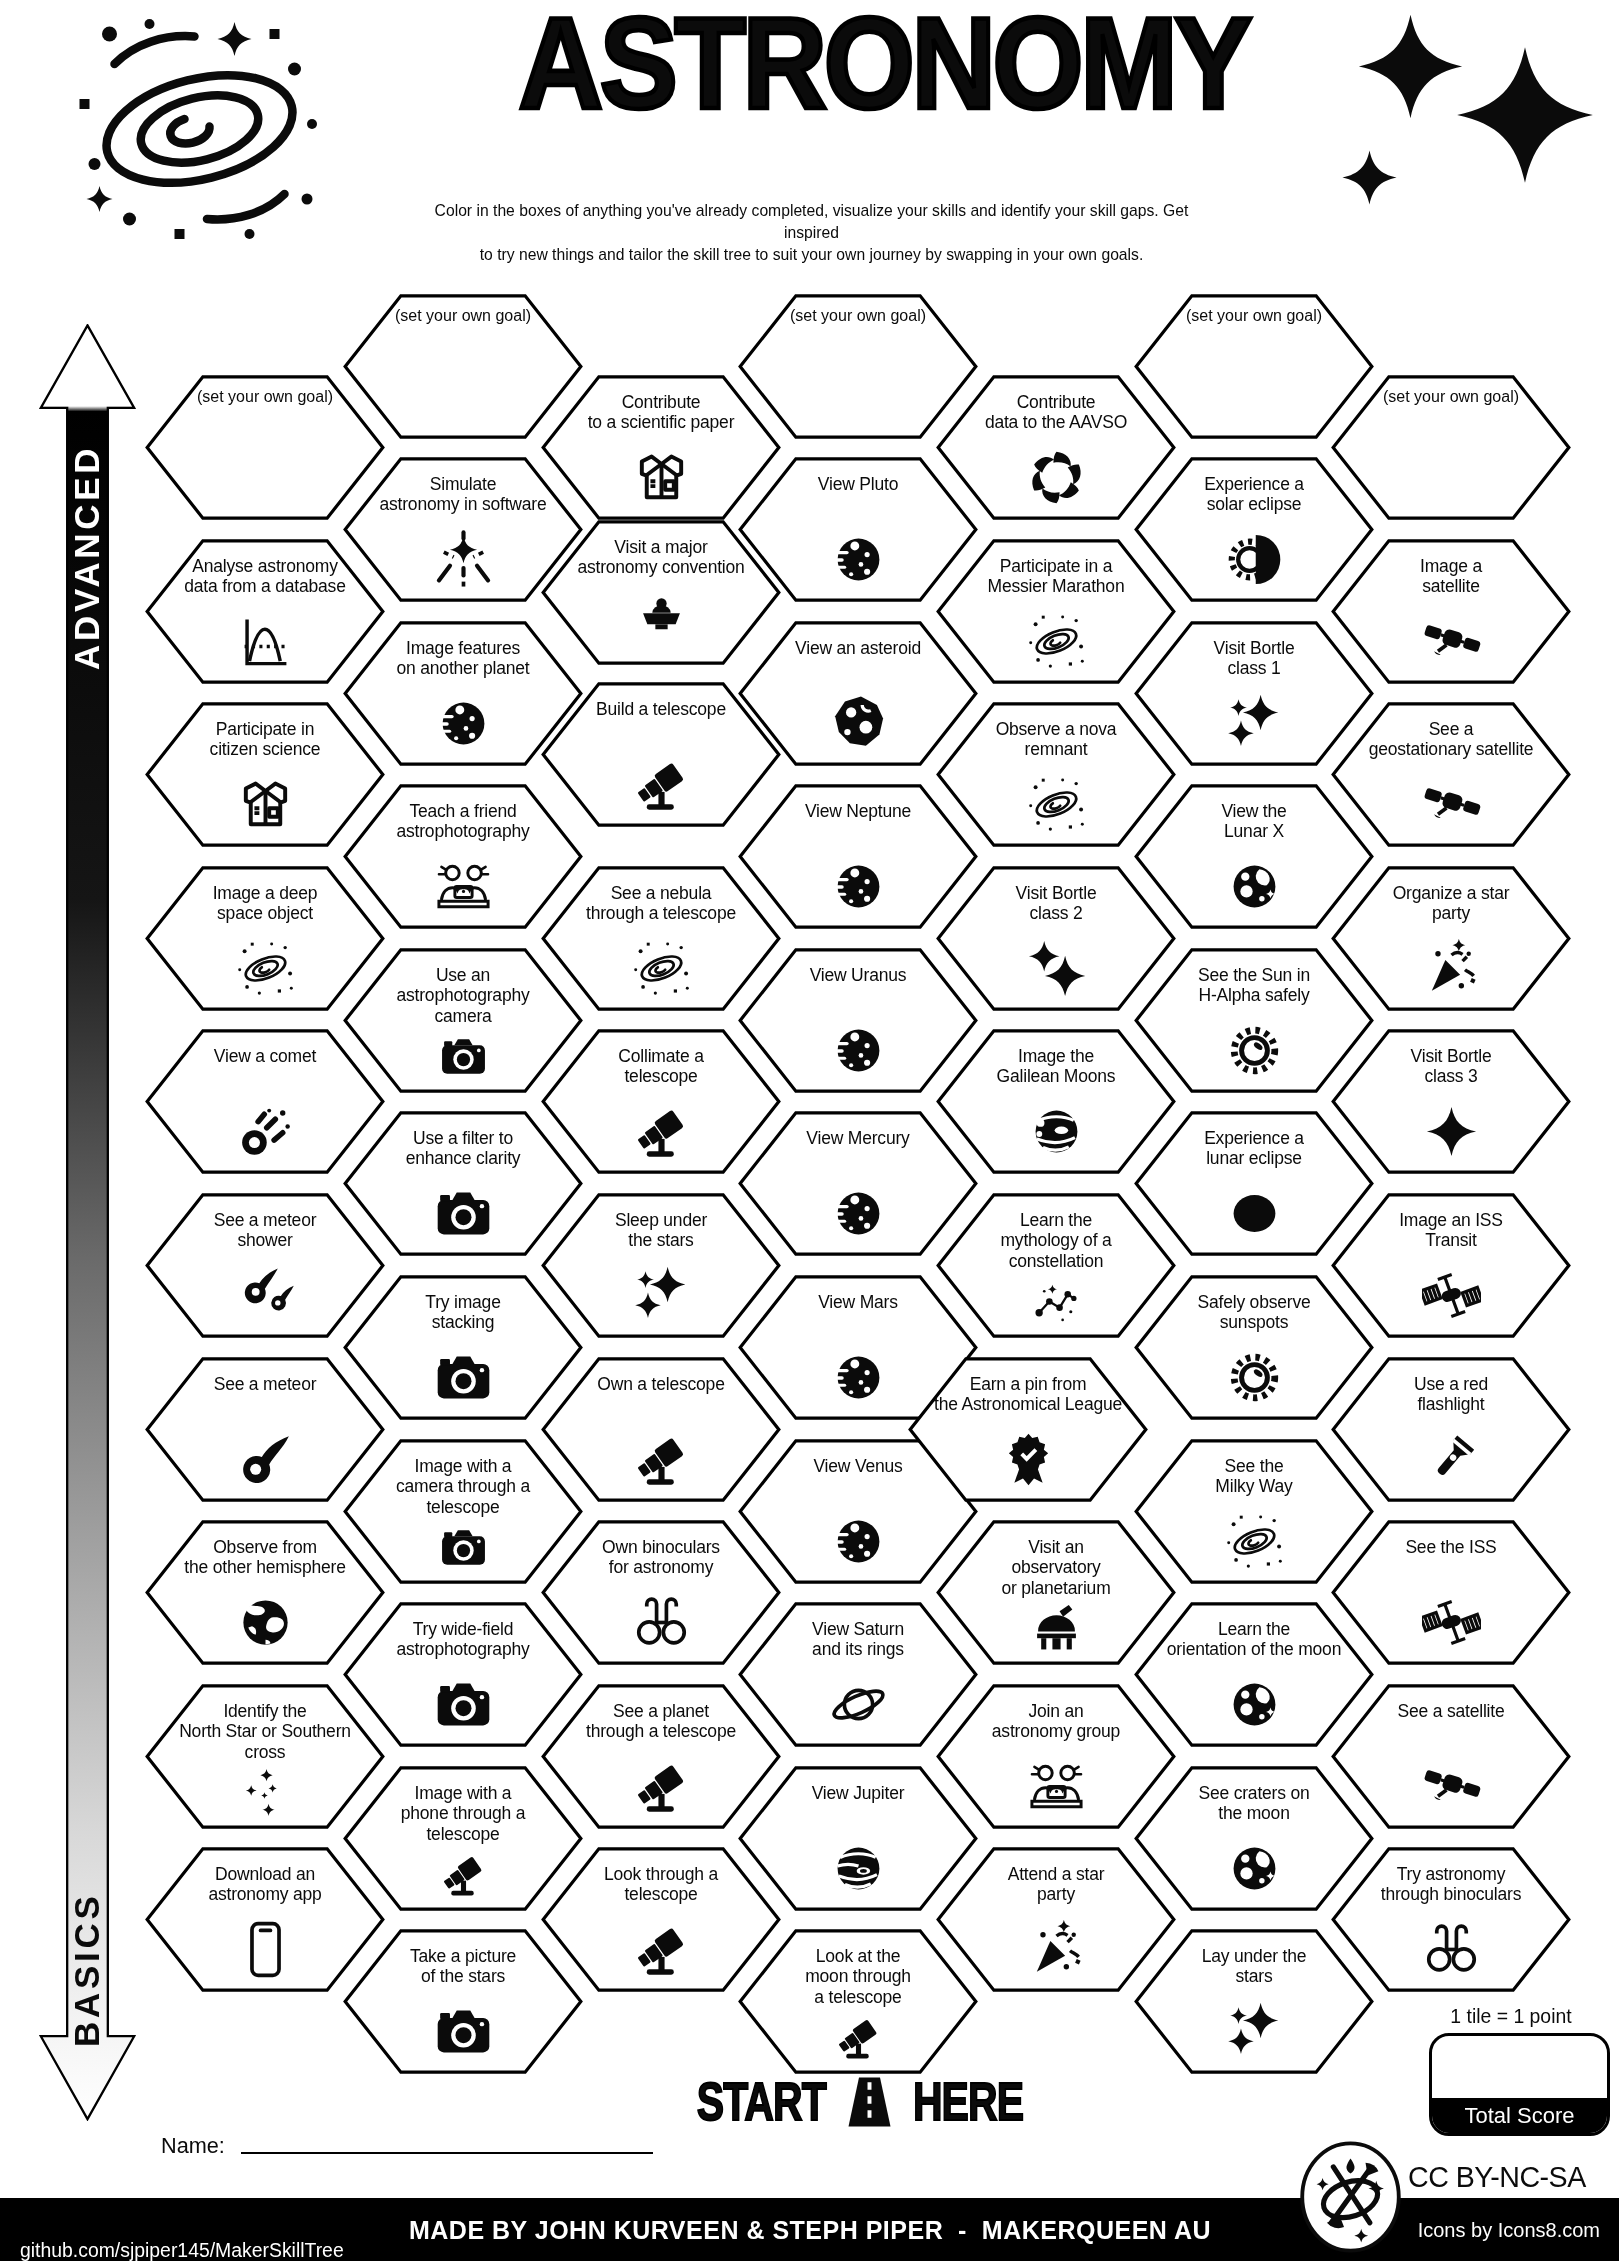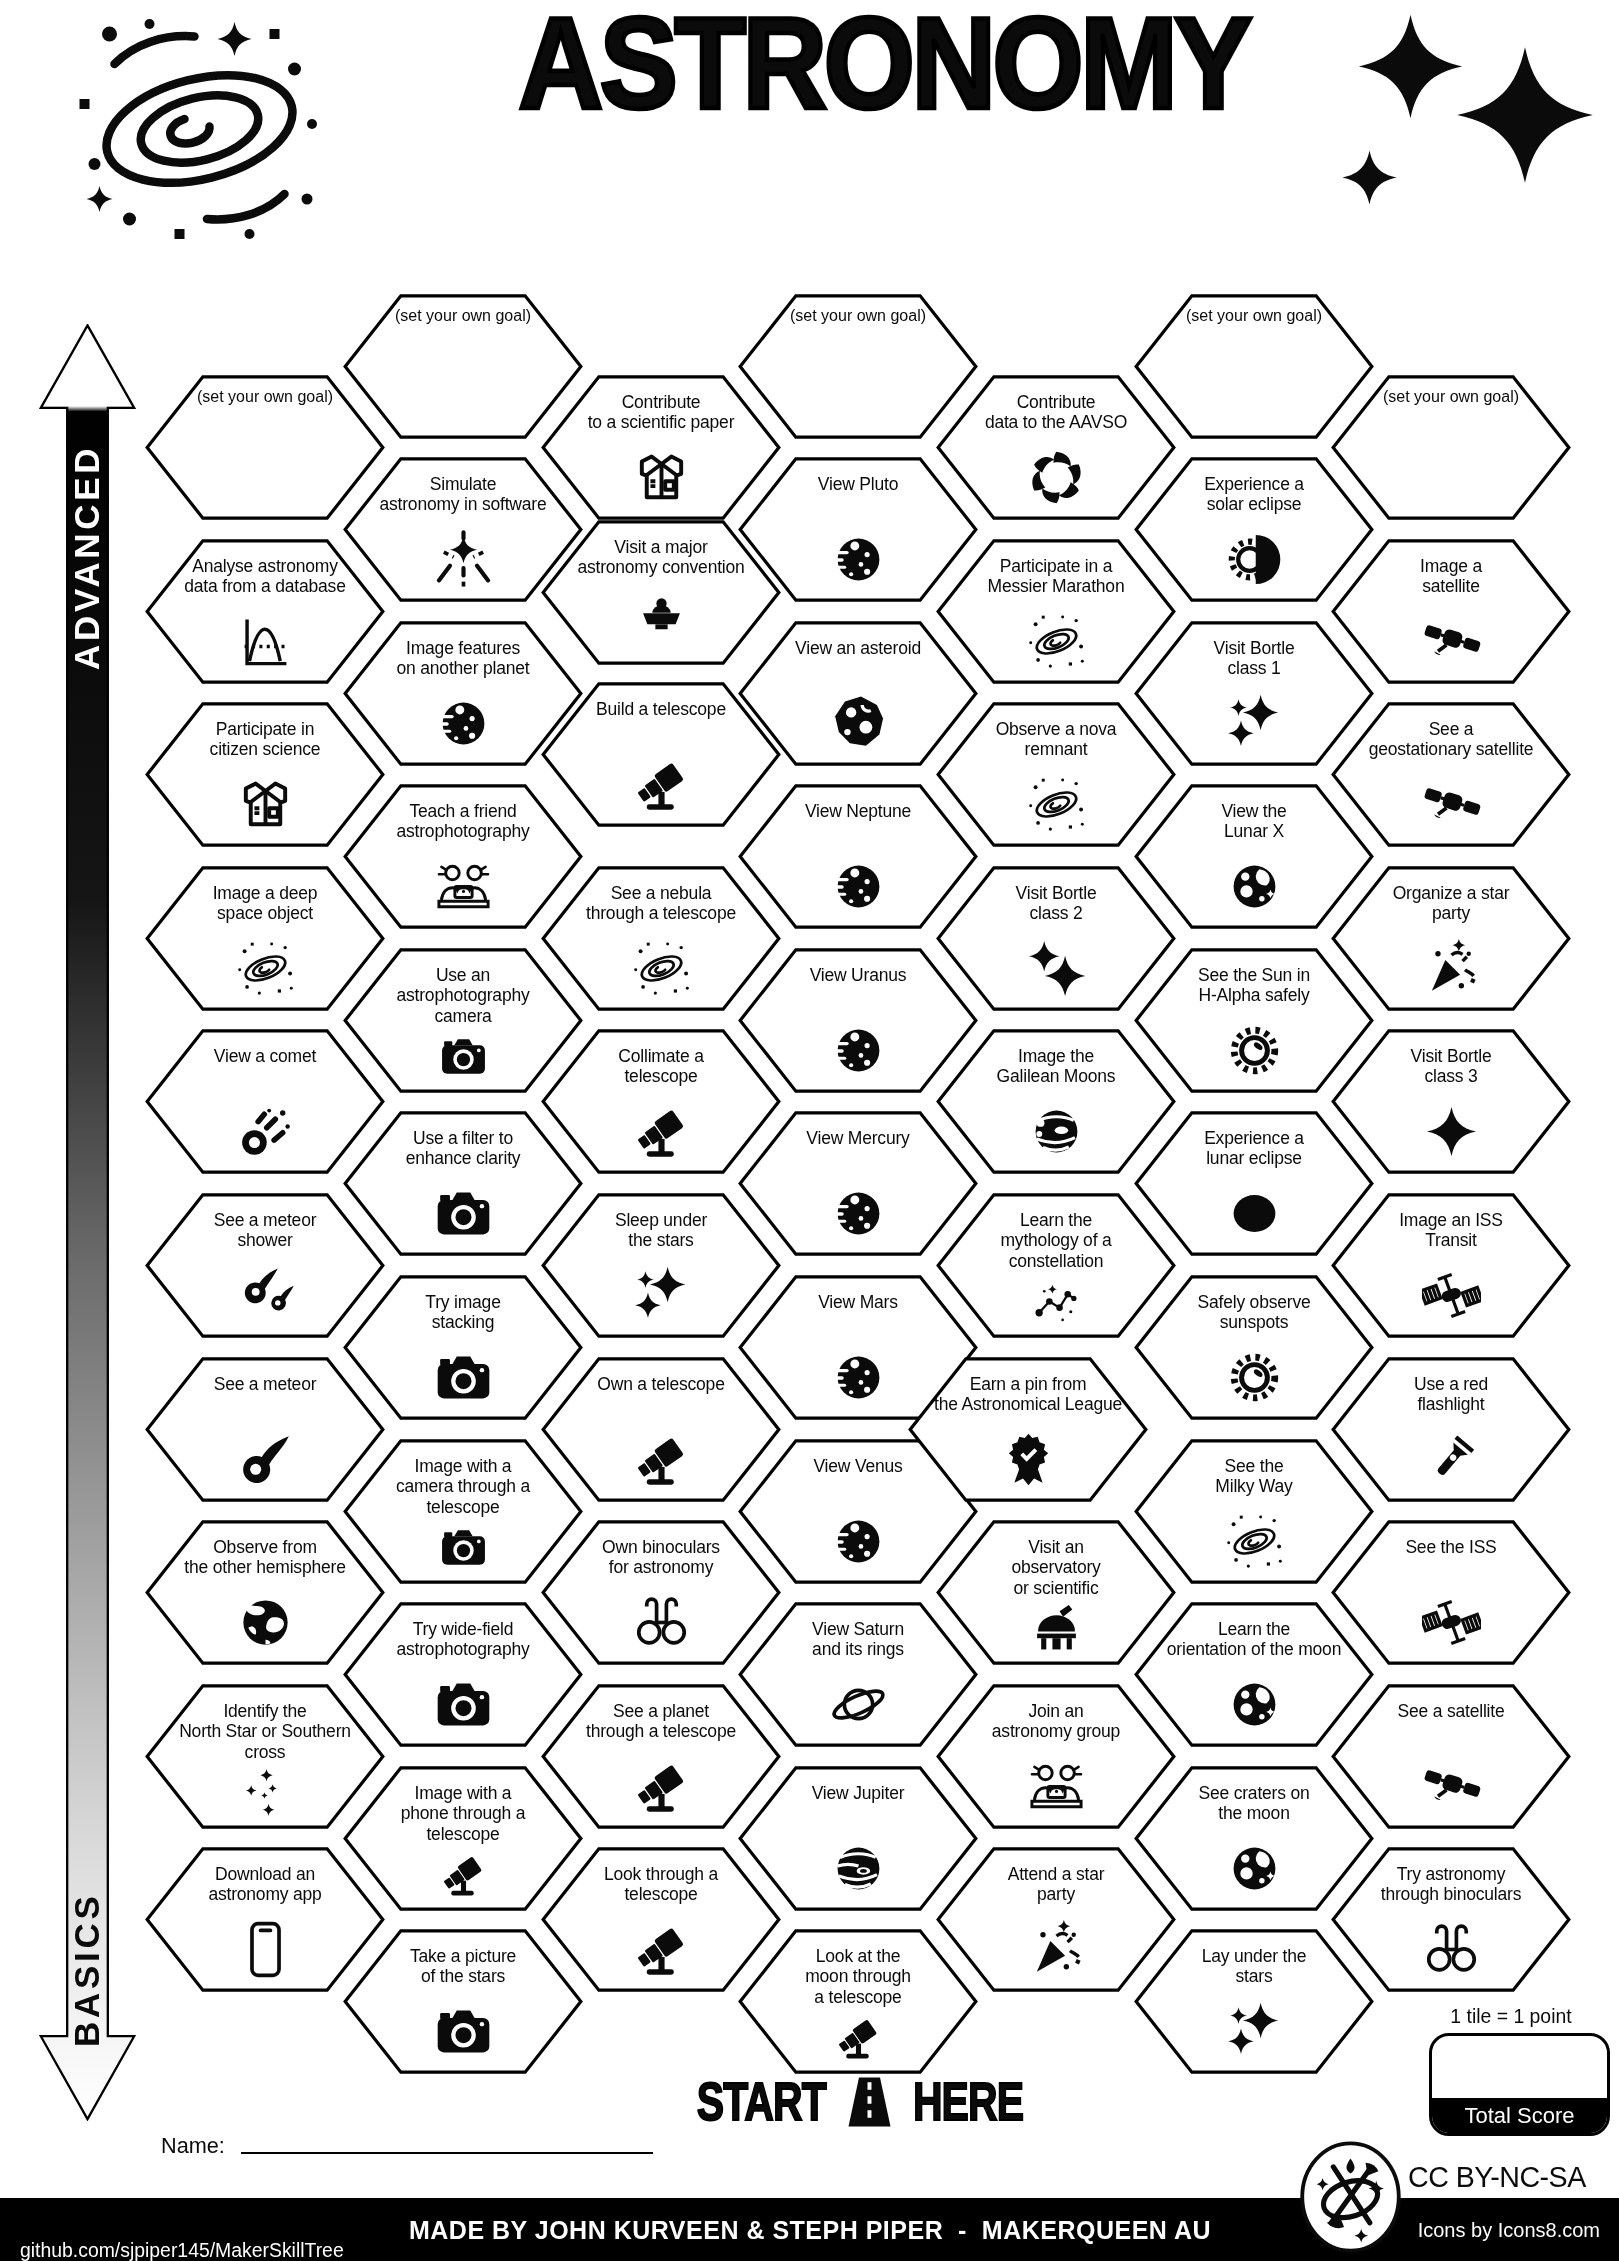--- a/index.html
+++ b/index.html
@@ -78,20 +78,22 @@
           <circle cx="70" cy="88" r="2"></circle>
           <circle cx="93" cy="74" r="2.2"></circle>
           <rect x="40" y="86" width="4" height="4"></rect>
           <rect x="78" y="6" width="4" height="4"></rect>
           <rect x="2" y="34" width="4" height="4"></rect>
           <path transform="translate(64 10) scale(0.34)" d="M0 -20C2.6 -8 8 -2.6 20 0C8 2.6 2.6 8 0 20C-2.6 8 -8 2.6 -20 0C-8 -2.6 -2.6 -8 0 -20Z"></path>
           <path transform="translate(10 74) scale(0.26)" d="M0 -20C2.6 -8 8 -2.6 20 0C8 2.6 2.6 8 0 20C-2.6 8 -8 2.6 -20 0C-8 -2.6 -2.6 -8 0 -20Z"></path>
         </g>
       </svg></div>
   <div class="title">ASTRONOMY</div>
+  <div class="desc">Color in the boxes of anything you've already completed, visualize your skills and identify your skill gaps.  Get inspired
+to try new things and tailor the skill tree to suit your own journey by swapping in your own goals.</div>
 
   <div class="spark" style="left:1358px;top:14px;width:105px;height:105px"><svg viewBox="-24 -24 48 48">
         <path d="M0 -20C2.6 -8 8 -2.6 20 0C8 2.6 2.6 8 0 20C-2.6 8 -8 2.6 -20 0C-8 -2.6 -2.6 -8 0 -20Z" transform="scale(1.18)"></path>
       </svg></div>
   <div class="spark" style="left:1456px;top:46px;width:138px;height:138px"><svg viewBox="-24 -24 48 48">
         <path d="M0 -20C2.6 -8 8 -2.6 20 0C8 2.6 2.6 8 0 20C-2.6 8 -8 2.6 -20 0C-8 -2.6 -2.6 -8 0 -20Z" transform="scale(1.18)"></path>
       </svg></div>
   <div class="spark" style="left:1342px;top:150px;width:55px;height:55px"><svg viewBox="-24 -24 48 48">
         <path d="M0 -20C2.6 -8 8 -2.6 20 0C8 2.6 2.6 8 0 20C-2.6 8 -8 2.6 -20 0C-8 -2.6 -2.6 -8 0 -20Z" transform="scale(1.18)"></path>
       </svg></div>
@@ -828,21 +830,21 @@
               <path d="M24 3l3 3.5 4.5-1 1.5 4.5 4.5 1.5-1 4.5 3.5 3-3.5 3 1 4.5-4.5 1.5-1.5 4.5-4.5-1-3 3.5-3-3.5-4.5 1-1.5-4.5-4.5-1.5 1-4.5L8 19l3.5-3-1-4.5L15 10l1.5-4.5 4.5 1z"></path>
               <path d="M17 30l-4.5 13 7-3.5 4.5 5.5 4.5-5.5 7 3.5L31 30z"></path>
             </g>
             <path d="M18.5 19.5l4 4 7.5-7.5" stroke="#fff" stroke-width="3.2" fill="none"></path>
           </svg>
         </div></div>
       <div class="hex" style="left: 936px; top: 1520px;"><svg width="240" height="145" viewBox="0 0 520 315">
           <polygon points="125,4 395,4 516,157.5 395,311 125,311 4,157.5" fill="#fff" stroke="#000" stroke-width="7"></polygon>
         </svg><div class="hex-label">Visit an
 observatory
-or scientific</div><div class="hex-icon n3">
+or planetarium</div><div class="hex-icon n3">
           <svg viewBox="0 0 48 48">
             <g fill="#0b0b0b">
               <path d="M6 26a18 15 0 0 1 36 0v1H6z"></path>
               <path d="M27 7l9-6 3.5 4.5-9 7z"></path>
               <rect x="5" y="29" width="38" height="4.5"></rect>
               <rect x="20" y="33.5" width="8" height="11"></rect>
               <rect x="9" y="33.5" width="5" height="11"></rect>
               <rect x="34" y="33.5" width="5" height="11"></rect>
             </g>
           </svg>

